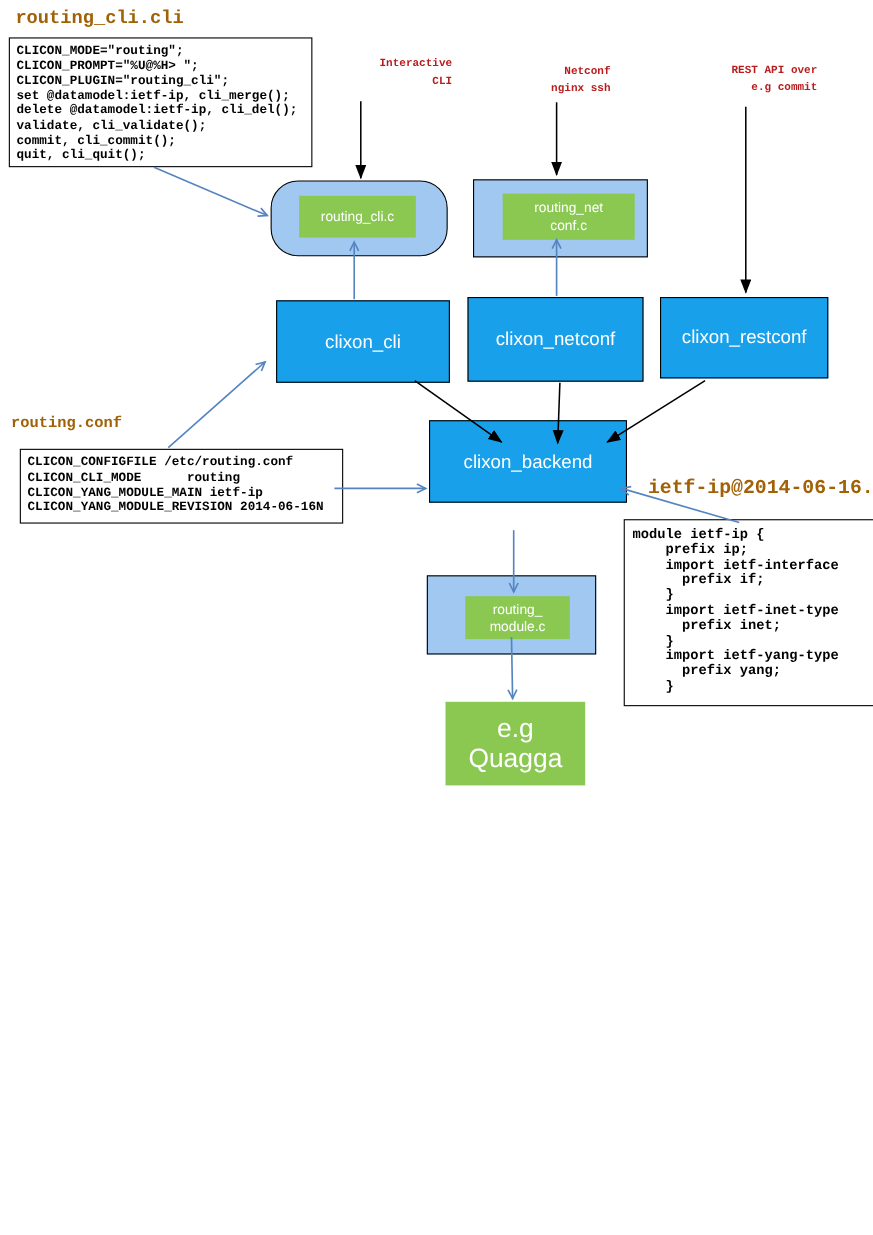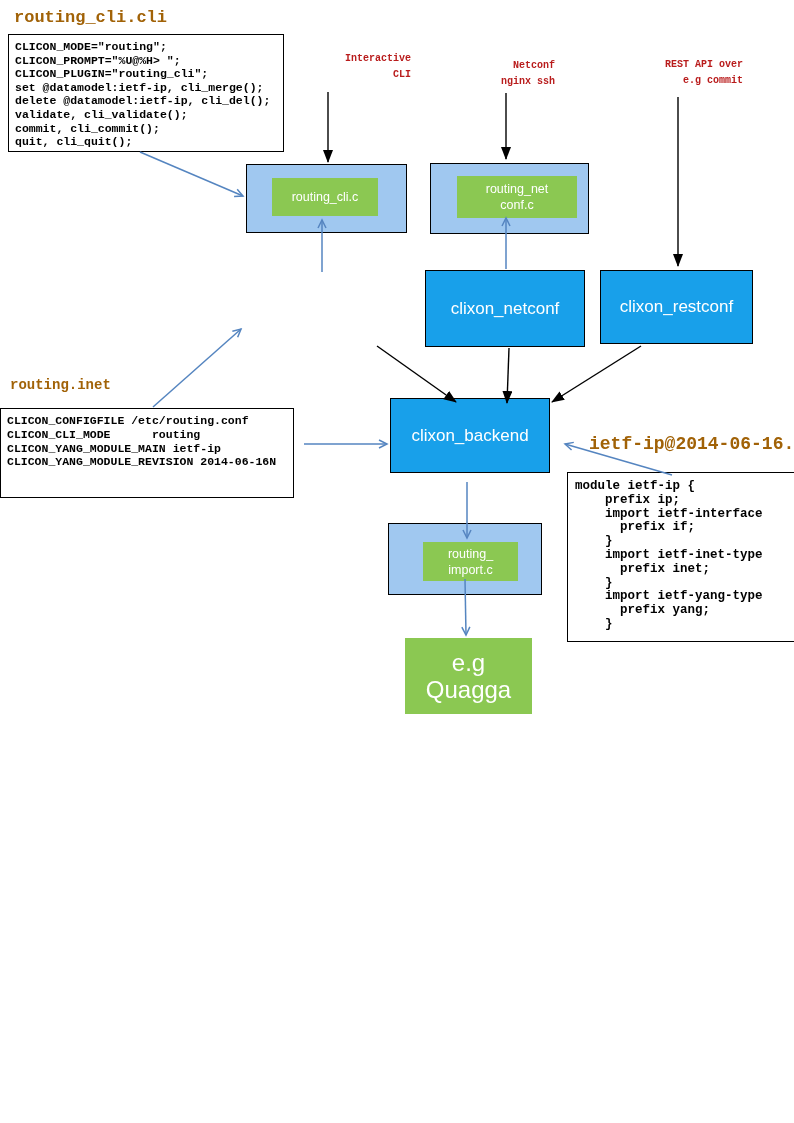--- a/index.html
+++ b/index.html
@@ -24,21 +24,21 @@
     border: 1px solid #000;
     background: #fff;
     font-family: "Liberation Mono", "DejaVu Sans Mono", monospace;
     font-weight: bold;
     color: #000;
     white-space: pre;
     margin: 0;
     overflow: hidden;
   }
   #cli-code  { left: 8px;  top: 34px;  width: 276px; height: 118px; font-size: 11.5px; line-height: 13.6px; padding: 5px 6px; }
-  #conf-code { left: 0;  top: 408px; width: 294px; height: 90px;  font-size: 11.5px; line-height: 13.8px; padding: 5px 6px; }
+  #conf-code { left: 18px;  top: 408px; width: 294px; height: 68px;  font-size: 11.5px; line-height: 13.8px; padding: 5px 6px; }
   #yang-code { left: 567px; top: 472px; width: 250px; height: 170px; font-size: 12.5px; line-height: 13.8px; padding: 7px 7px; }
   #cli-title  { left: 14px;  top: 8px;   font-size: 17px; }
   #conf-title { left: 10px;  top: 377px; font-size: 14px; }
   #yang-title { left: 589px; top: 434px; font-size: 18px; }
 
   
   .flow-label {
     position: absolute;
     font-family: "Liberation Mono", "DejaVu Sans Mono", monospace;
     font-weight: bold;
@@ -71,28 +71,28 @@
   .node-green {
     position: absolute;
     box-sizing: border-box;
     background: var(--green, #8BC852);
     color: var(--box-text, #fff);
     display: flex; align-items: center; justify-content: center;
     font-size: 12.5px; line-height: 16px;
     text-align: center;
     white-space: pre-line;
   }
-  #box-container-cli     { left: 246px; top: 164px; width: 161px; height: 69px; }
+  #box-container-cli     { left: 246px; top: 164px; width: 161px; height: 69px; border-radius: 25px; }
   #box-routing-cli-c     { left: 25px;  top: 13px;  width: 106px; height: 38px; }
   #box-container-netconf { left: 430px; top: 163px; width: 159px; height: 71px; }
   #box-routing-netconf-c { left: 26px;  top: 12px;  width: 120px; height: 42px; }
   #box-clixon-cli        { left: 251px; top: 273px; width: 158px; height: 75px; }
   #box-clixon-netconf    { left: 425px; top: 270px; width: 160px; height: 77px; }
   #box-clixon-restconf   { left: 600px; top: 270px; width: 153px; height: 74px; }
-  #box-clixon-backend    { left: 390px; top: 398px; width: 160px; height: 75px; }
+  #box-clixon-backend    { left: 390px; top: 382px; width: 180px; height: 75px; }
   #box-container-backend { left: 388px; top: 523px; width: 154px; height: 72px; }
   #box-routing-backend-c { left: 34px;  top: 18px;  width: 95px;  height: 39px; }
   #box-quagga {
     position: absolute;
     left: 405px; top: 638px; width: 127px; height: 76px;
     background: var(--green, #8BC852);
     color: var(--box-text, #fff);
     display: flex; align-items: center; justify-content: center;
     font-size: 24px; line-height: 27px;
     text-align: center; white-space: pre-line;
@@ -113,21 +113,21 @@
   <div id="cli-title" class="file-title">routing_cli.cli</div>
   <pre id="cli-code" class="code-box">CLICON_MODE="routing";
 CLICON_PROMPT="%U@%H&gt; ";
 CLICON_PLUGIN="routing_cli";
 set @datamodel:ietf-ip, cli_merge();
 delete @datamodel:ietf-ip, cli_del();
 validate, cli_validate();
 commit, cli_commit();
 quit, cli_quit();</pre>
 
-  <div id="conf-title" class="file-title">routing.inet</div>
+  <div id="conf-title" class="file-title">routing.conf</div>
   <pre id="conf-code" class="code-box">CLICON_CONFIGFILE /etc/routing.conf
 CLICON_CLI_MODE      routing
 CLICON_YANG_MODULE_MAIN ietf-ip
 CLICON_YANG_MODULE_REVISION 2014-06-16N</pre>
 
   <div id="yang-title" class="file-title">ietf-ip@2014-06-16.</div>
   <pre id="yang-code" class="code-box">module ietf-ip {
     prefix ip;
     import ietf-interface
       prefix if;
@@ -147,28 +147,29 @@
 e.g commit</div>
 
   <div id="box-container-cli" class="container-lblue">
     <div id="box-routing-cli-c" class="node-green">routing_cli.c</div>
   </div>
   <div id="box-container-netconf" class="container-lblue">
     <div id="box-routing-netconf-c" class="node-green">routing_net
 conf.c</div>
   </div>
 
+  <div id="box-clixon-cli" class="node-blue">clixon_cli</div>
   <div id="box-clixon-netconf" class="node-blue">clixon_netconf</div>
   <div id="box-clixon-restconf" class="node-blue">clixon_restconf</div>
 
   <div id="box-clixon-backend" class="node-blue">clixon_backend</div>
 
   <div id="box-container-backend" class="container-lblue">
     <div id="box-routing-backend-c" class="node-green">routing_
-import.c</div>
+module.c</div>
   </div>
 
   <div id="box-quagga">e.g
 Quagga</div>
 
   <svg id="arrows" width="794" height="1123" viewBox="0 0 794 1123">
     <defs>
       <marker id="mBlack" markerUnits="userSpaceOnUse" markerWidth="14" markerHeight="12" refX="12" refY="5" orient="auto">
         <path d="M0,0 L13,5 L0,10 Z" class="mk-black"></path>
       </marker>

